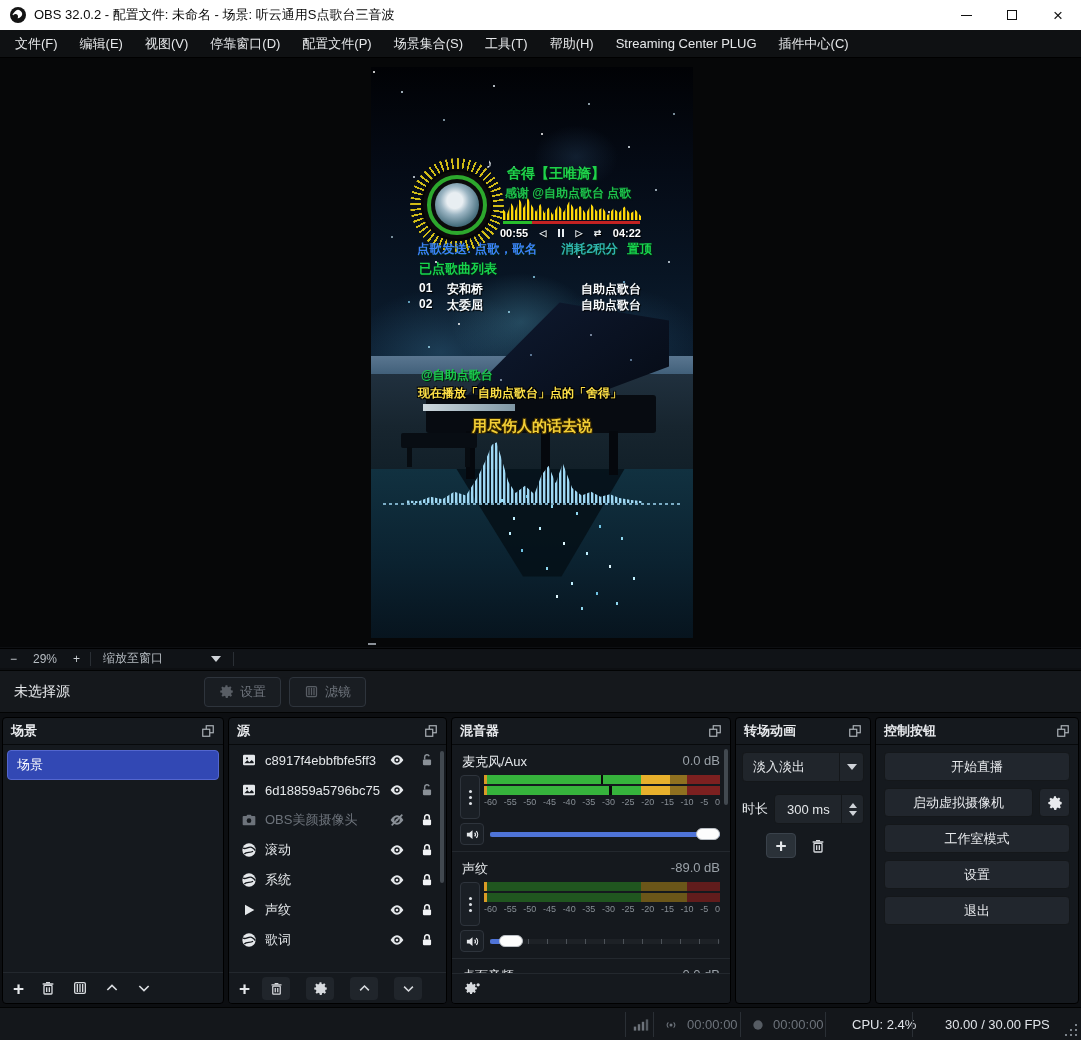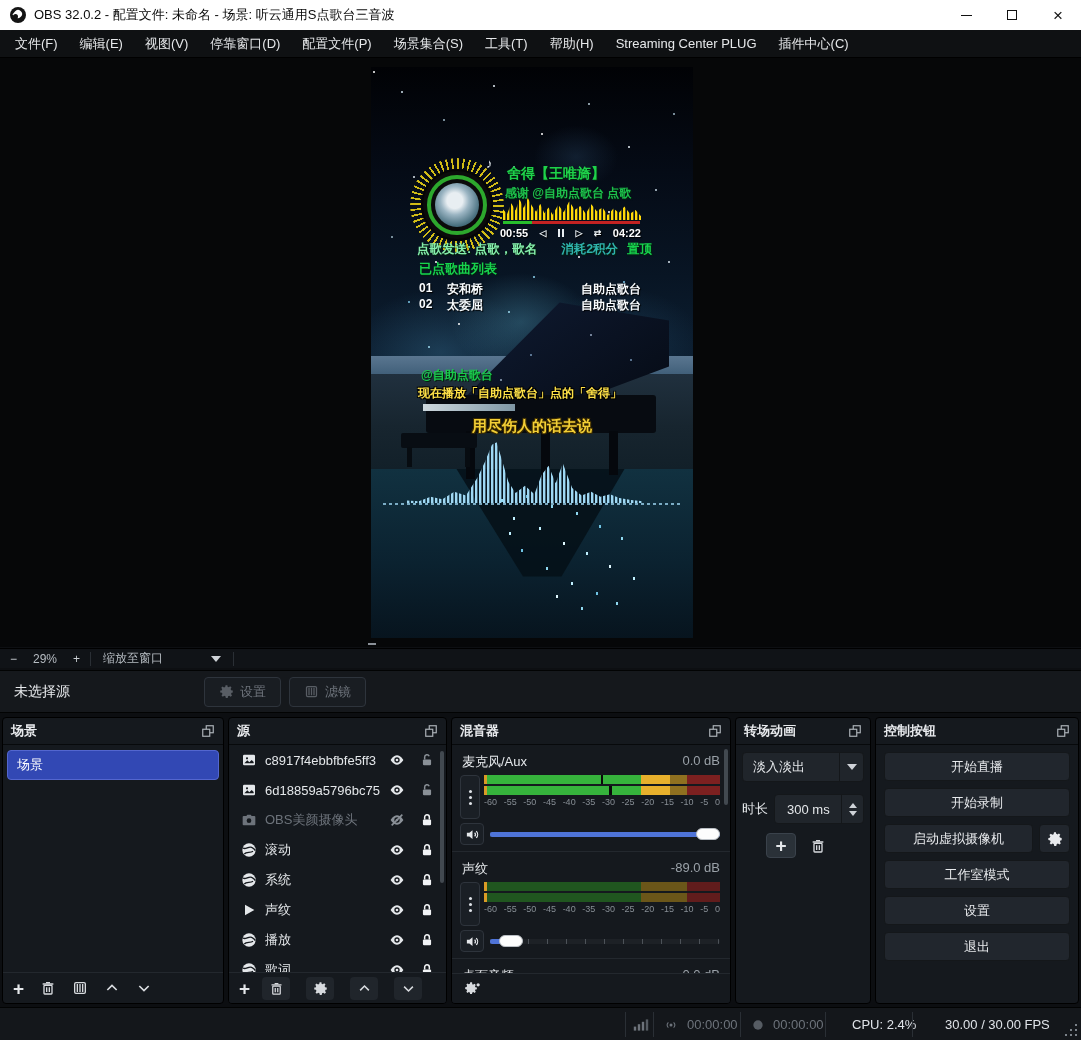--- a/index.html
+++ b/index.html
@@ -77,21 +77,21 @@
   .t-thanks{ left:134px; top:118px; font-size:12px; font-weight:bold; color:#1dc04b; text-shadow:1px 1px 1px #03240c; }
   .spec-yellow { position:absolute; left:132px; top:129px; width:138px; height:24px;
     background:repeating-linear-gradient(90deg,#ffd90a 0 2px, rgba(255,217,10,.35) 2px 3px, transparent 3px 4px);
     clip-path:polygon(0 100%,0 55%,3% 75%,6% 30%,9% 60%,12% 14%,15% 50%,18% 8%,21% 42%,24% 66%,27% 32%,30% 72%,33% 48%,36% 78%,40% 36%,44% 68%,48% 22%,52% 58%,56% 42%,60% 74%,64% 34%,68% 64%,72% 48%,76% 80%,80% 52%,84% 70%,88% 44%,92% 74%,96% 58%,100% 84%,100% 100%); }
   .progress { position:absolute; left:132px; top:154px; width:137px; height:3px; background:linear-gradient(90deg,#27bd2c 0 21%, #c32222 21% 100%); }
   .times-row { position:absolute; left:129px; top:158px; width:141px; height:15px; display:flex; align-items:center; justify-content:space-between; color:#fff; font-weight:bold; font-size:11px; text-shadow:1px 1px 1px #000; }
   .pctl { font-size:9px; font-weight:bold; color:#e8eef2; }
   .pause-glyph { display:inline-flex; gap:2px; }
   .pause-glyph i { width:2px; height:8px; background:#e8eef2; }
   .t-order { left:46px; top:174px; font-size:12.5px; font-weight:bold; text-shadow:1px 1px 1px #03240c; }
-  .t-order .g { color:#86efac; } .t-order .c { color:#2fb3ac; margin-left:24px; } .t-order .p { color:#17d34d; margin-left:9px; }
+  .t-order .g { color:#3b82f6; } .t-order .c { color:#2fb3ac; margin-left:24px; } .t-order .p { color:#17d34d; margin-left:9px; }
   .t-listtitle { left:48px; top:193px; font-size:13px; font-weight:bold; color:#17d34d; text-shadow:1px 1px 1px #03240c; }
   .song-row { position:absolute; left:48px; width:222px; display:flex; font-size:12px; font-weight:bold; color:#fafdff; text-shadow:1px 1px 1px #000; }
   .song-row .num { width:28px; } .song-row .by { margin-left:auto; }
   .t-tag { left:50px; top:300px; font-size:12px; font-weight:bold; color:#19c94a; text-shadow:1px 1px 0 #04230d; }
   .t-nowplaying { left:47px; top:318px; font-size:12px; font-weight:bold; color:#fde047;
     text-shadow:1px 1px 0 #000,-1px 1px 0 #000,1px -1px 0 #000,-1px -1px 0 #000; }
   .t-lyric { left:0; top:350px; width:100%; text-align:center; font-size:15px; font-weight:bold; color:#f2ce35;
     text-shadow:1px 1px 0 #3a2a00,-1px 1px 0 #3a2a00,1px -1px 0 #3a2a00,-1px -1px 0 #3a2a00; }
   .spec-blue { position:absolute; left:36px; top:374px; width:236px; height:62px;
     background:repeating-linear-gradient(90deg,#9fd8f4 0 2px, rgba(159,216,244,.4) 2px 3px, transparent 3px 4px);
@@ -446,38 +446,20 @@
             <rect x="5" y="11" width="14" height="10" rx="2" fill="#f2f4f6"></rect>
             <path d="M8 11V7a4 4 0 0 1 8 0v4" fill="none" stroke="#f2f4f6" stroke-width="2.6"></path>
           </svg>
       </span>
     </div>
     <div class="src-row">
       <svg width="16" height="16" viewBox="0 0 24 24">
           <path d="M6 4l14 8-14 8z" fill="#e4e7ea"></path>
         </svg>
       <span class="lbl">声纹</span>
-      <span class="src-right">
-        <svg width="18" height="16" viewBox="0 0 24 24" fill="#e4e7ea" fill-rule="evenodd">
-            <path d="M12 5C6.5 5 2.5 12 2.5 12S6.5 19 12 19s9.5-7 9.5-7S17.5 5 12 5zm0 11a4 4 0 1 1 0-8 4 4 0 0 1 0 8z"></path>
-            <circle cx="12" cy="12" r="2"></circle>
-          </svg>
-        <svg width="14" height="16" viewBox="0 0 24 24">
-            <rect x="5" y="11" width="14" height="10" rx="2" fill="#f2f4f6"></rect>
-            <path d="M8 11V7a4 4 0 0 1 8 0v4" fill="none" stroke="#f2f4f6" stroke-width="2.6"></path>
-          </svg>
-      </span>
-    </div>
-    <div class="src-row">
-      <svg width="16" height="16" viewBox="0 0 24 24">
-          <circle cx="12" cy="12" r="10" fill="#e4e7ea"></circle>
-          <path d="M3 9c4 3 8-3 13-1 3 1.2 4.5 3 5.5 5" fill="none" stroke="#15191e" stroke-width="2"></path>
-          <path d="M5 18c3-4 9-1 13-4" fill="none" stroke="#15191e" stroke-width="2"></path>
-        </svg>
-      <span class="lbl">播放</span>
       <span class="src-right">
         <svg width="18" height="16" viewBox="0 0 24 24" fill="#e4e7ea" fill-rule="evenodd">
             <path d="M12 5C6.5 5 2.5 12 2.5 12S6.5 19 12 19s9.5-7 9.5-7S17.5 5 12 5zm0 11a4 4 0 1 1 0-8 4 4 0 0 1 0 8z"></path>
             <circle cx="12" cy="12" r="2"></circle>
           </svg>
         <svg width="14" height="16" viewBox="0 0 24 24">
             <rect x="5" y="11" width="14" height="10" rx="2" fill="#f2f4f6"></rect>
             <path d="M8 11V7a4 4 0 0 1 8 0v4" fill="none" stroke="#f2f4f6" stroke-width="2.6"></path>
           </svg>
       </span>
@@ -704,21 +686,20 @@
   <div class="panel" style="left:875px;width:204px">
     <div class="panel-h">
       <span class="panel-title">控制按钮</span>
       <svg class="popout" width="14" height="14" viewBox="0 0 24 24">
           <rect x="9" y="3" width="12" height="12" fill="none" stroke="#aeb4ba" stroke-width="2"></rect>
           <rect x="3" y="9" width="12" height="12" fill="#15191e" stroke="#aeb4ba" stroke-width="2"></rect>
         </svg>
     </div>
     <div class="ctl-body">
       <div class="btn">开始直播</div>
-      <div class="btn">开始录制</div>
       <div class="ctl-vcam">
         <div class="btn main">启动虚拟摄像机</div>
         <div class="btn gear">
           <svg width="16" height="16" viewBox="0 0 24 24" fill="#e8eaed">
               <path d="M12 8a4 4 0 1 0 0 8 4 4 0 0 0 0-8zm10 5.5v-3l-2.7-.6a7.6 7.6 0 0 0-.8-1.9l1.5-2.3-2.1-2.1-2.3 1.5c-.6-.35-1.2-.6-1.9-.8L13.5 2h-3l-.6 2.7c-.7.2-1.3.45-1.9.8L5.7 4 3.6 6.1l1.5 2.3c-.35.6-.6 1.2-.8 1.9L2 10.5v3l2.7.6c.2.7.45 1.3.8 1.9l-1.5 2.3 2.1 2.1 2.3-1.5c.6.35 1.2.6 1.9.8l.6 2.7h3l.6-2.7c.7-.2 1.3-.45 1.9-.8l2.3 1.5 2.1-2.1-1.5-2.3c.35-.6.6-1.2.8-1.9l2.7-.6zM12 15a3 3 0 1 1 0-6 3 3 0 0 1 0 6z"></path>
             </svg>
         </div>
       </div>
       <div class="btn">工作室模式</div>
       <div class="btn">设置</div>

